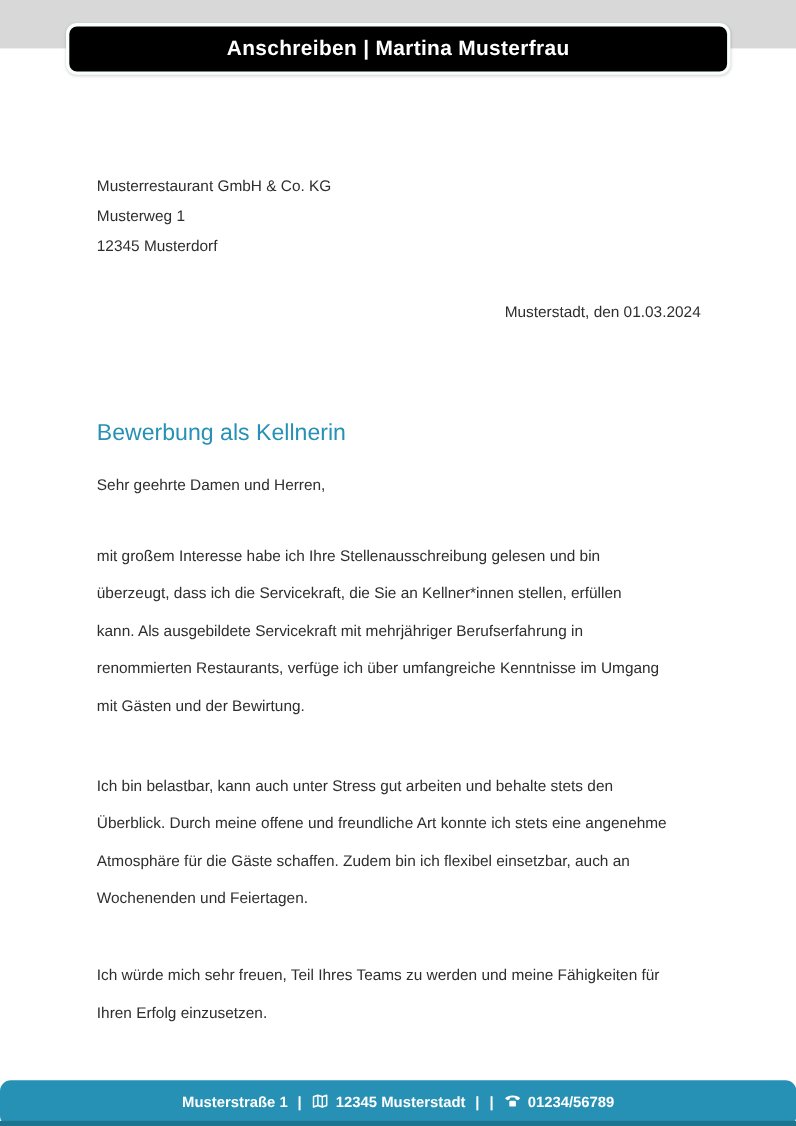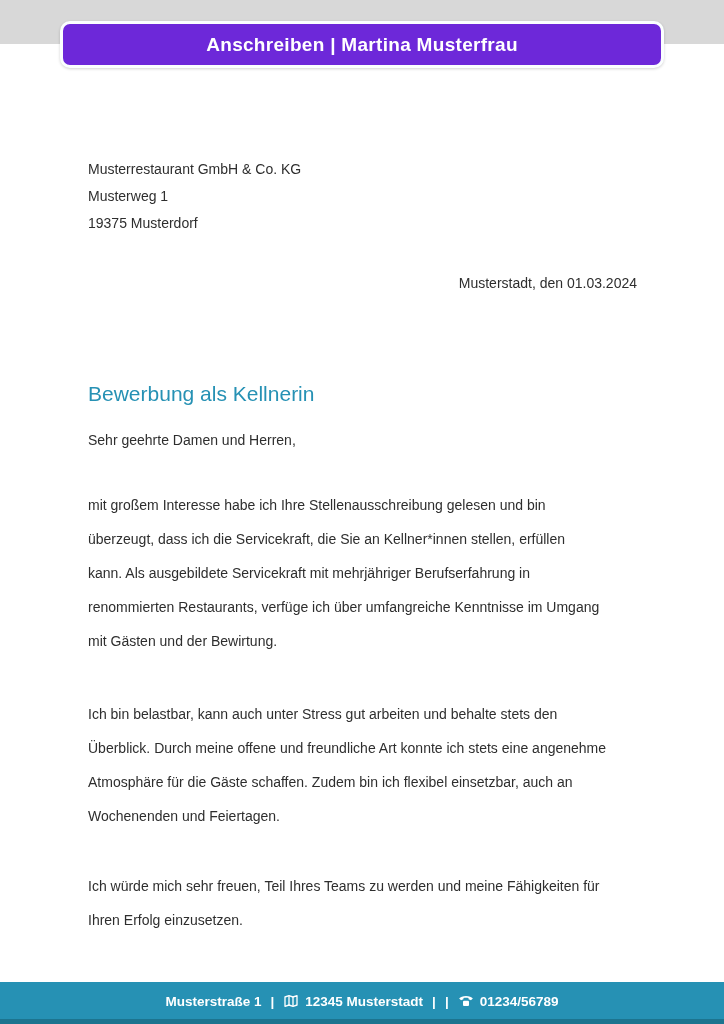--- a/index.html
+++ b/index.html
@@ -19,21 +19,21 @@
     top: 0; left: 0;
     width: 100%; height: 44px;
     background: #d8d8d8;
   }
 
   
   .title-banner {
     position: absolute;
     top: 21px; left: 60px;
     width: 598px; height: 41px;
-    background: #6d28d9;
+    background: #000000;
     border: 3px solid #fbfeff;
     border-radius: 10px;
     display: flex;
     align-items: center;
     justify-content: center;
     box-shadow: 0 1px 3px rgba(0,0,0,0.18);
   }
   .title-banner .title-text {
     color: #ffffff;
     font-size: 19px;
@@ -94,20 +94,21 @@
     display: flex;
     align-items: center;
     justify-content: center;
     gap: 9px;
     padding-bottom: 4px;
     box-sizing: border-box;
     color: #ffffff;
     font-size: 13.5px;
     font-weight: 600;
     white-space: nowrap;
+    border-radius: 10px;
   }
   .footer-shade {
     position: absolute;
     left: 0; bottom: 0;
     width: 100%; height: 5px;
     background: #1c748f;
   }
   .f-item { display: flex; align-items: center; gap: 6px; }
   .f-icon { display: inline-flex; width: 16px; height: 16px; }
   .f-icon svg { width: 100%; height: 100%; }
@@ -119,21 +120,21 @@
 
   <div class="top-strip"></div>
 
   <div class="title-banner">
     <span class="title-text">Anschreiben | Martina Musterfrau</span>
   </div>
 
   <div class="recipient">
     <div>Musterrestaurant GmbH &amp; Co. KG</div>
     <div>Musterweg 1</div>
-    <div>19375 Musterdorf</div>
+    <div>12345 Musterdorf</div>
   </div>
 
   <div class="date-line">Musterstadt, den 01.03.2024</div>
 
   <div class="subject">Bewerbung als Kellnerin</div>
 
   <div class="salutation">Sehr geehrte Damen und Herren,</div>
 
   <div class="para p1">
     <div>mit großem Interesse habe ich Ihre Stellenausschreibung gelesen und bin</div>

